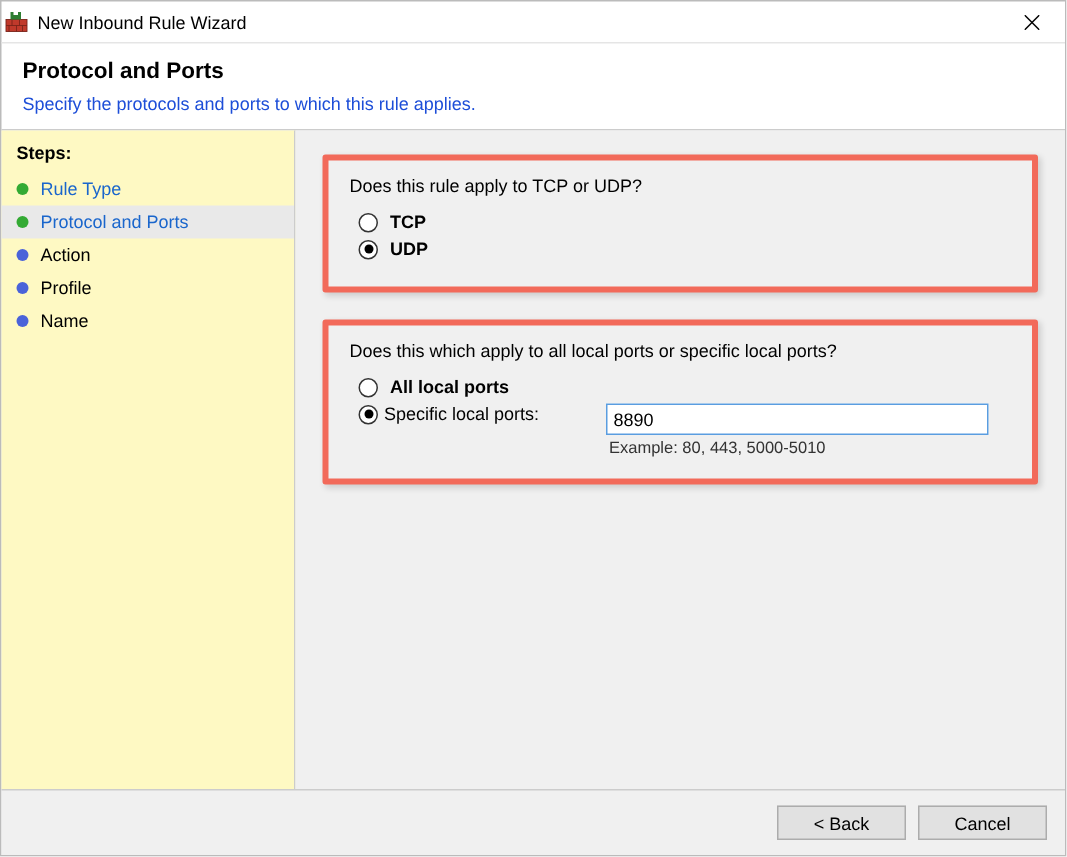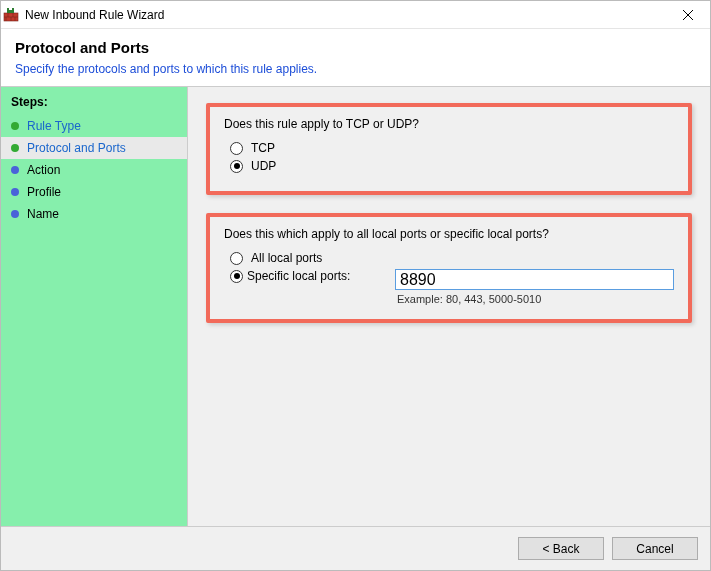--- a/index.html
+++ b/index.html
@@ -52,21 +52,21 @@
   }
   .content {
     flex: 1;
     display: flex;
     border-top: 1px solid #ccc;
     min-height: 0;
   }
   .sidebar {
     width: 196px;
     border-right: 1px solid #ccc;
-    background: #86efac;
+    background: #fef9c3;
     padding: 8px 0 0 0;
   }
   .sidebar .steps-label {
     font-weight: bold;
     padding: 0 10px 6px 10px;
     font-size: 12px;
   }
   .step-item {
     display: flex;
     align-items: center;
@@ -99,21 +99,21 @@
   .group-question {
     font-size: 12px;
     margin-bottom: 10px;
   }
   .radio-row {
     display: flex;
     align-items: center;
     margin: 4px 0 4px 6px;
     font-size: 12px;
   }
-  .radio-row label { font-weight: normal; margin-left: 4px; }
+  .radio-row label { font-weight: bold; margin-left: 4px; }
   .radio {
     appearance: none;
     width: 13px; height: 13px;
     border: 1px solid #333;
     border-radius: 50%;
     margin: 0 4px 0 0;
     position: relative;
     background: #fff;
   }
   .radio:checked::after {
@@ -133,25 +133,25 @@
     display: flex;
     align-items: center;
     width: 165px;
   }
   .ports-input-col {
     flex: 1;
     display: flex;
     flex-direction: column;
   }
   .ports-input {
-    width: 279px;
+    width: 255px;
     height: 21px;
     border: 1px solid #5a9de0;
     padding: 1px 4px;
-    font-size: 16px;
+    font-size: 12px;
     font-family: inherit;
   }
   .example {
     font-size: 11px;
     color: #333;
     margin-top: 3px;
     margin-left: 2px;
   }
   .footer {
     height: 44px;

